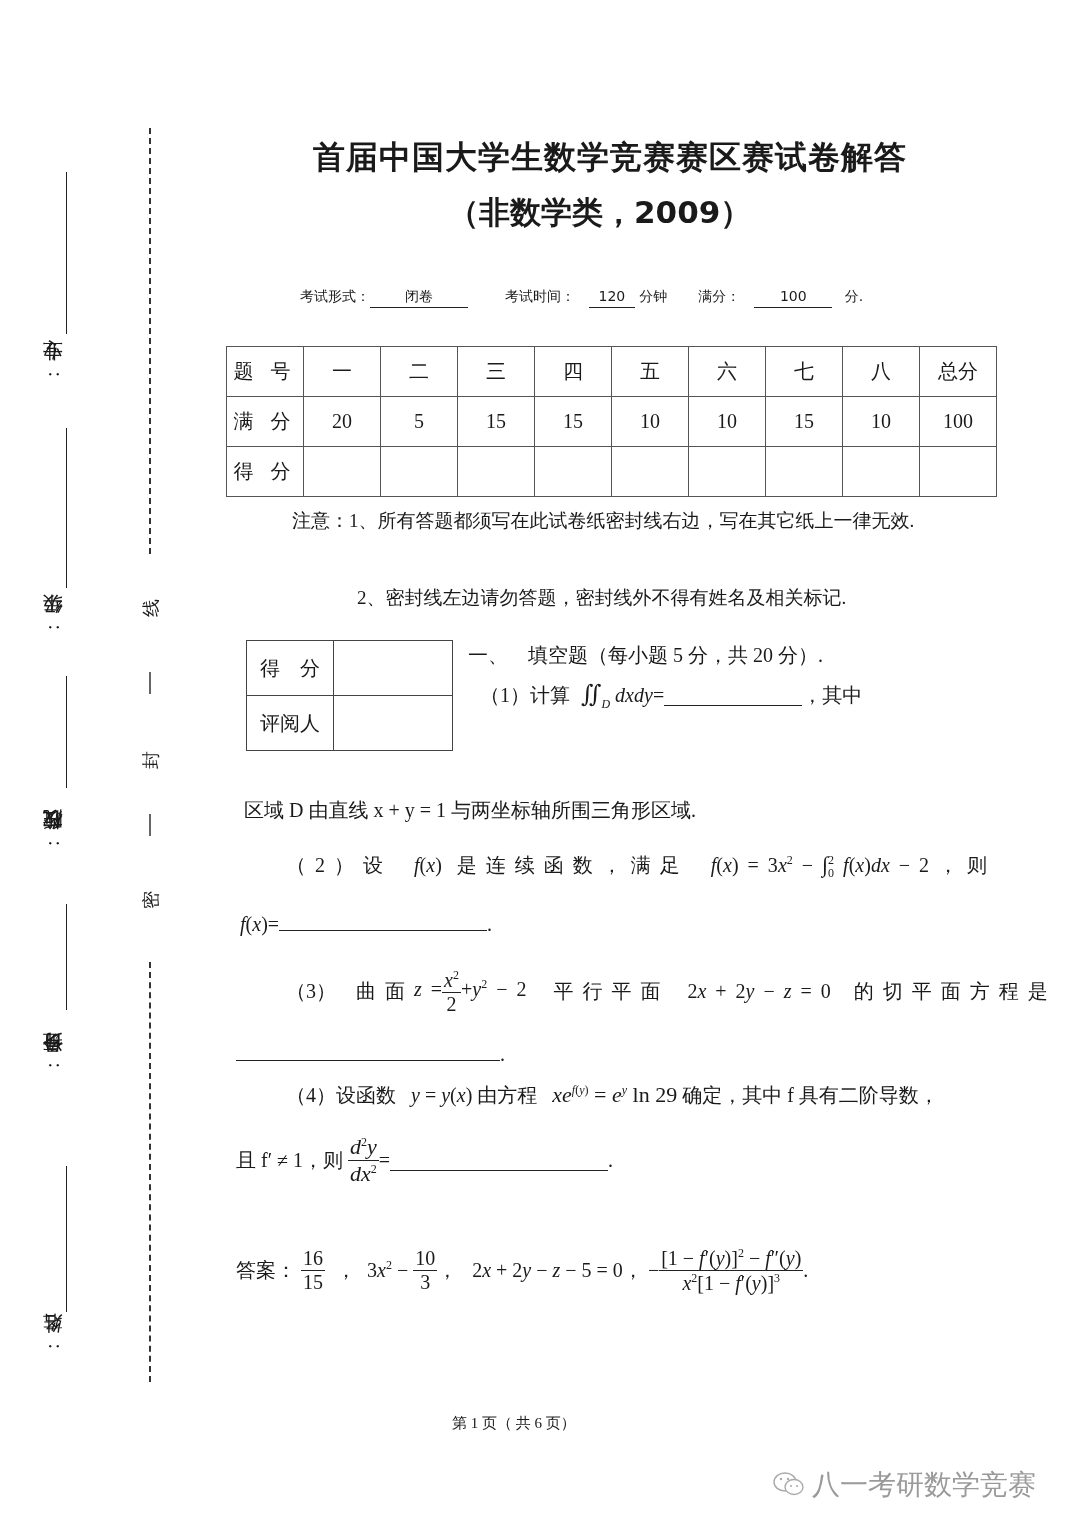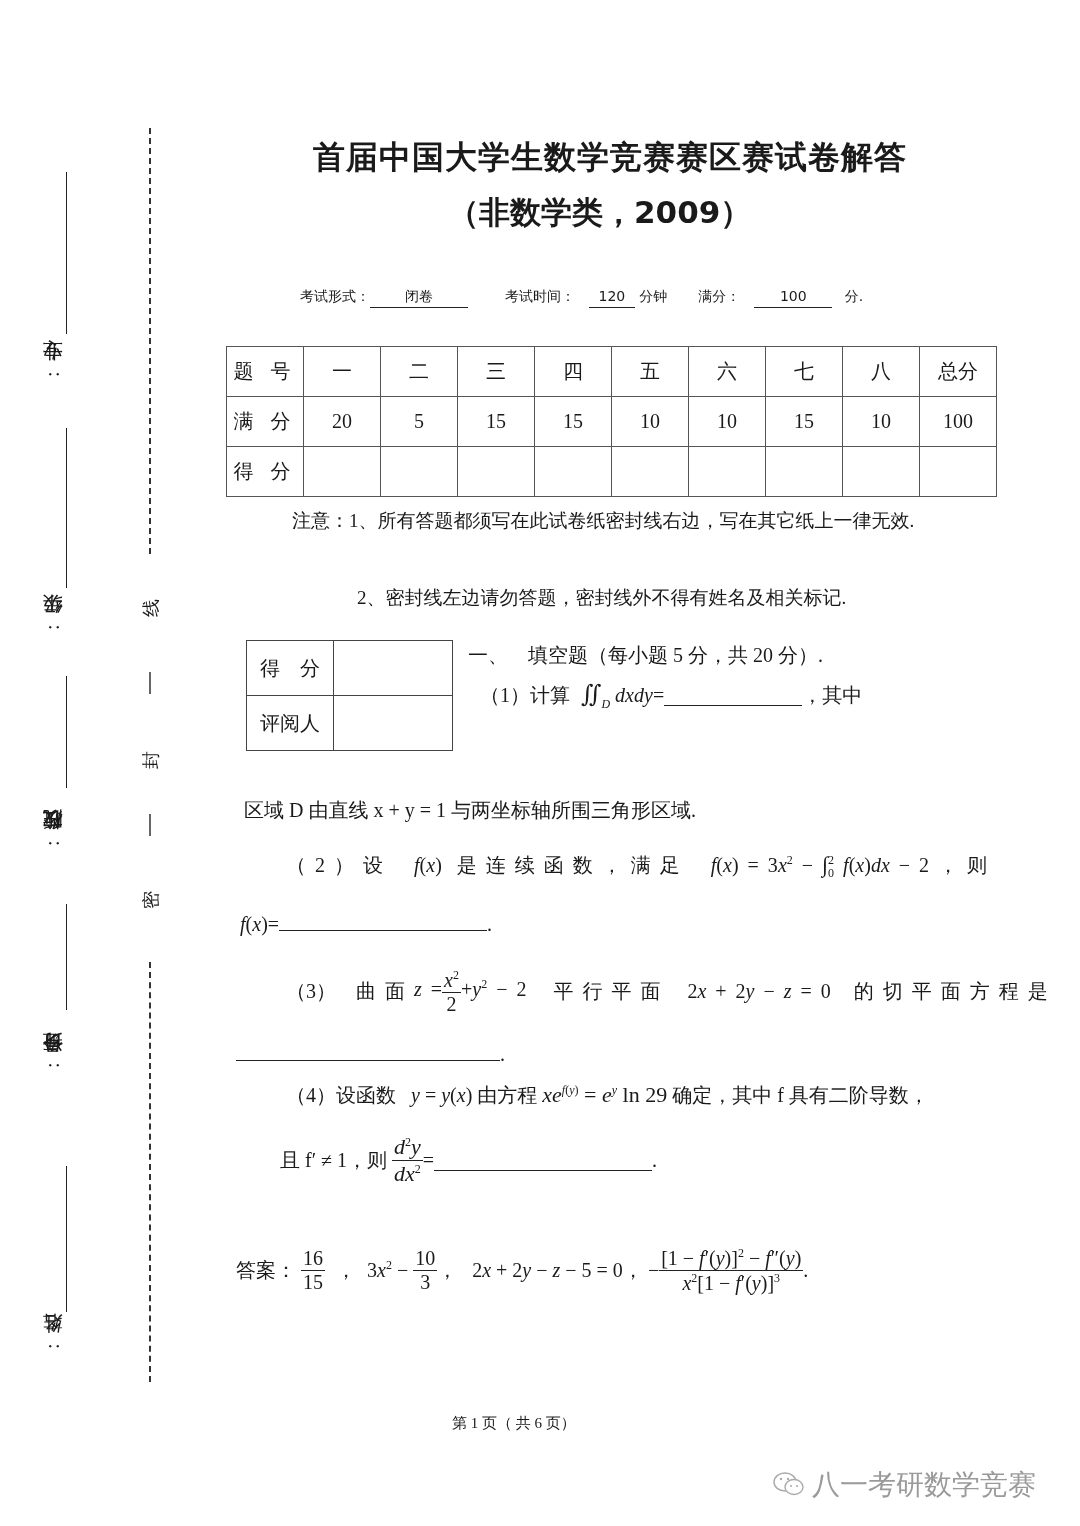--- a/index.html
+++ b/index.html
@@ -173,24 +173,24 @@
   <span style="vertical-align:middle;margin-left:14px;">的 切 平 面 方 程 是</span>
 </div>
 <div class="abs line serif" style="left:236px;top:1040px;">
   <span class="blank" style="width:264px;"></span><span>.</span>
 </div>
 
 <div class="abs line serif" style="left:286px;top:1082px;">
   <span>（4）设函数</span>
   <span class="math" style="margin-left:10px;">y <span class="up">=</span> y<span class="up">(</span>x<span class="up">)</span></span>
   <span>由方程</span>
-  <span class="math" style="font-size:22px;">xe<sup>f<span class="up">(</span>y<span class="up">)</span></sup> <span class="up">=</span> e<sup>y</sup> <span class="up">ln 29</span></span>
+  <span class="math" style="margin-left:10px;font-size:22px;">xe<sup>f<span class="up">(</span>y<span class="up">)</span></sup> <span class="up">=</span> e<sup>y</sup> <span class="up">ln 29</span></span>
   <span>确定，其中  f 具有二阶导数，</span>
 </div>
-<div class="abs line serif" style="left:236px;top:1134px;margin-left:44px;">
+<div class="abs line serif" style="left:236px;top:1134px;">
   <span style="vertical-align:middle;">且  f′ ≠ 1，则</span>
   <span class="frac math" style="font-size:22px;"><span class="n">d<sup class="up">2</sup>y</span><span class="d">dx<sup class="up">2</sup></span></span><span style="vertical-align:middle;">=</span><span class="blank" style="width:218px;vertical-align:middle;"></span><span style="vertical-align:middle;">.</span>
 </div>
 
 <div class="abs line serif" style="left:236px;top:1246px;">
   <span style="vertical-align:middle;">答案：</span>
   <span class="frac"><span class="n up">16</span><span class="d up">15</span></span>
   <span style="vertical-align:middle;margin:0 6px;">，</span>
   <span class="math" style="vertical-align:middle;"><span class="up">3</span>x<sup class="up">2</sup><span class="up"> − </span></span><span class="frac"><span class="n up">10</span><span class="d up">3</span></span><span style="vertical-align:middle;">，</span>
   <span class="math" style="vertical-align:middle;margin-left:10px;"><span class="up">2</span>x<span class="up"> + 2</span>y<span class="up"> − </span>z<span class="up"> − 5 = 0</span></span><span style="vertical-align:middle;">，</span>

